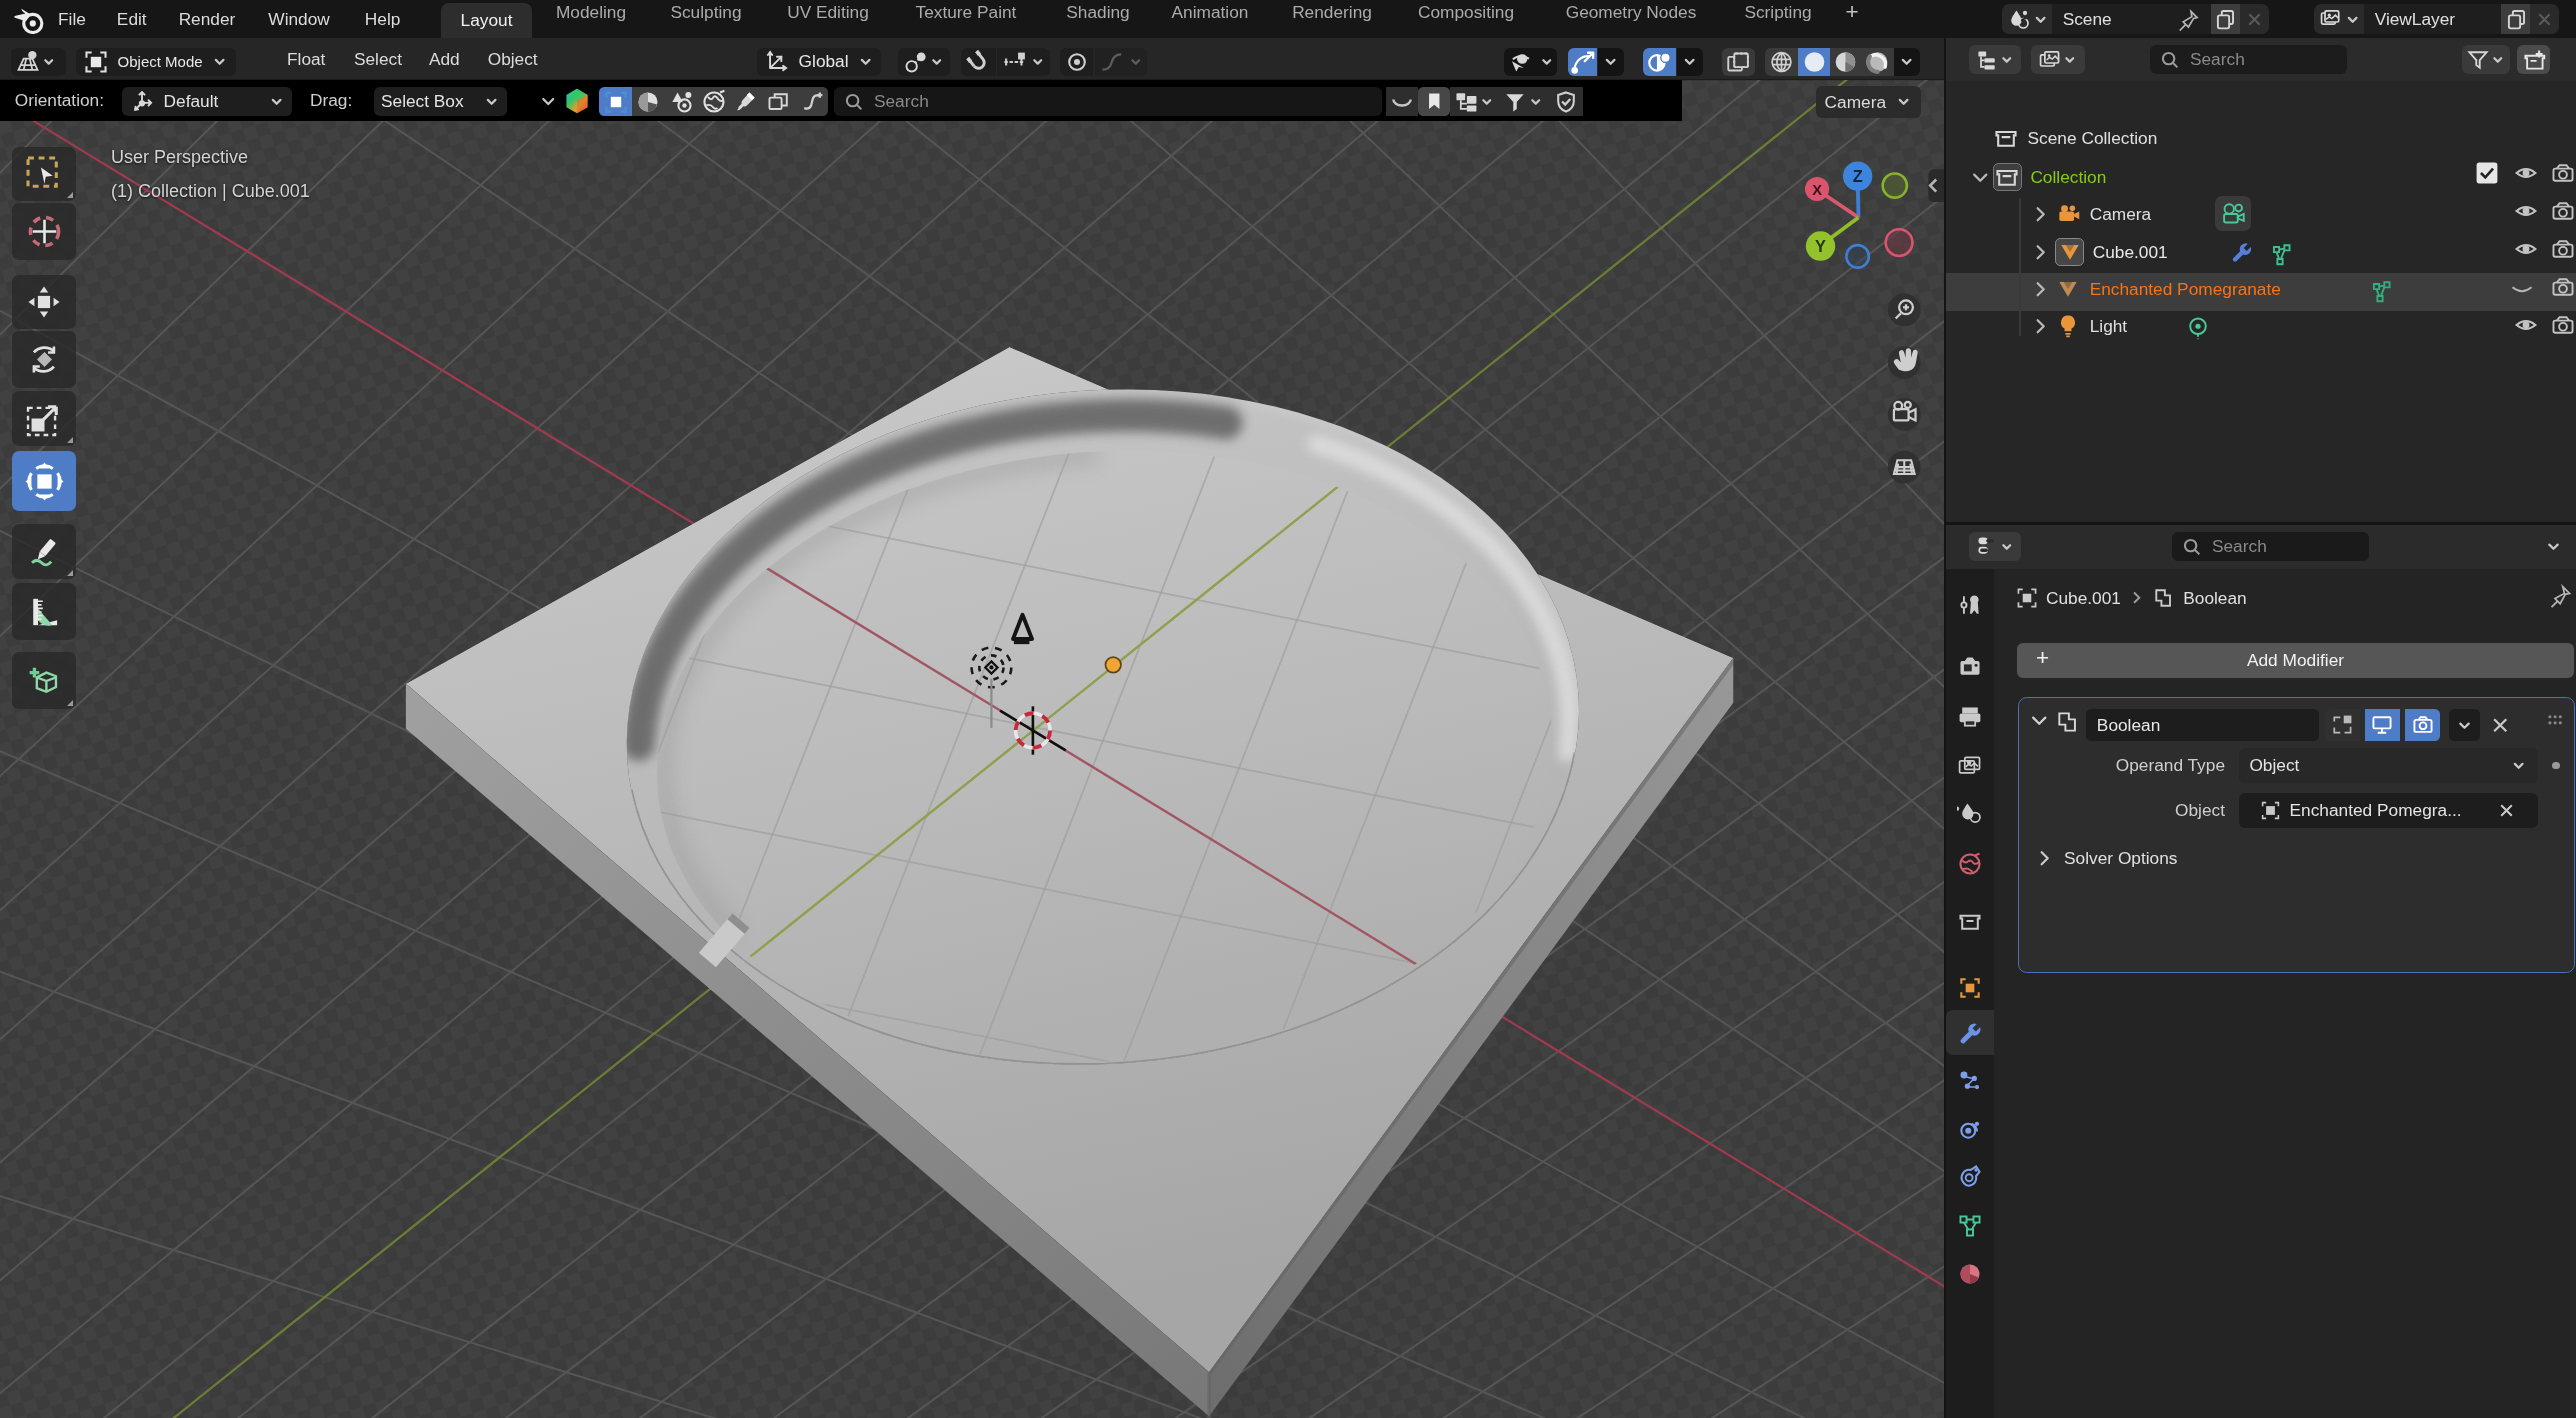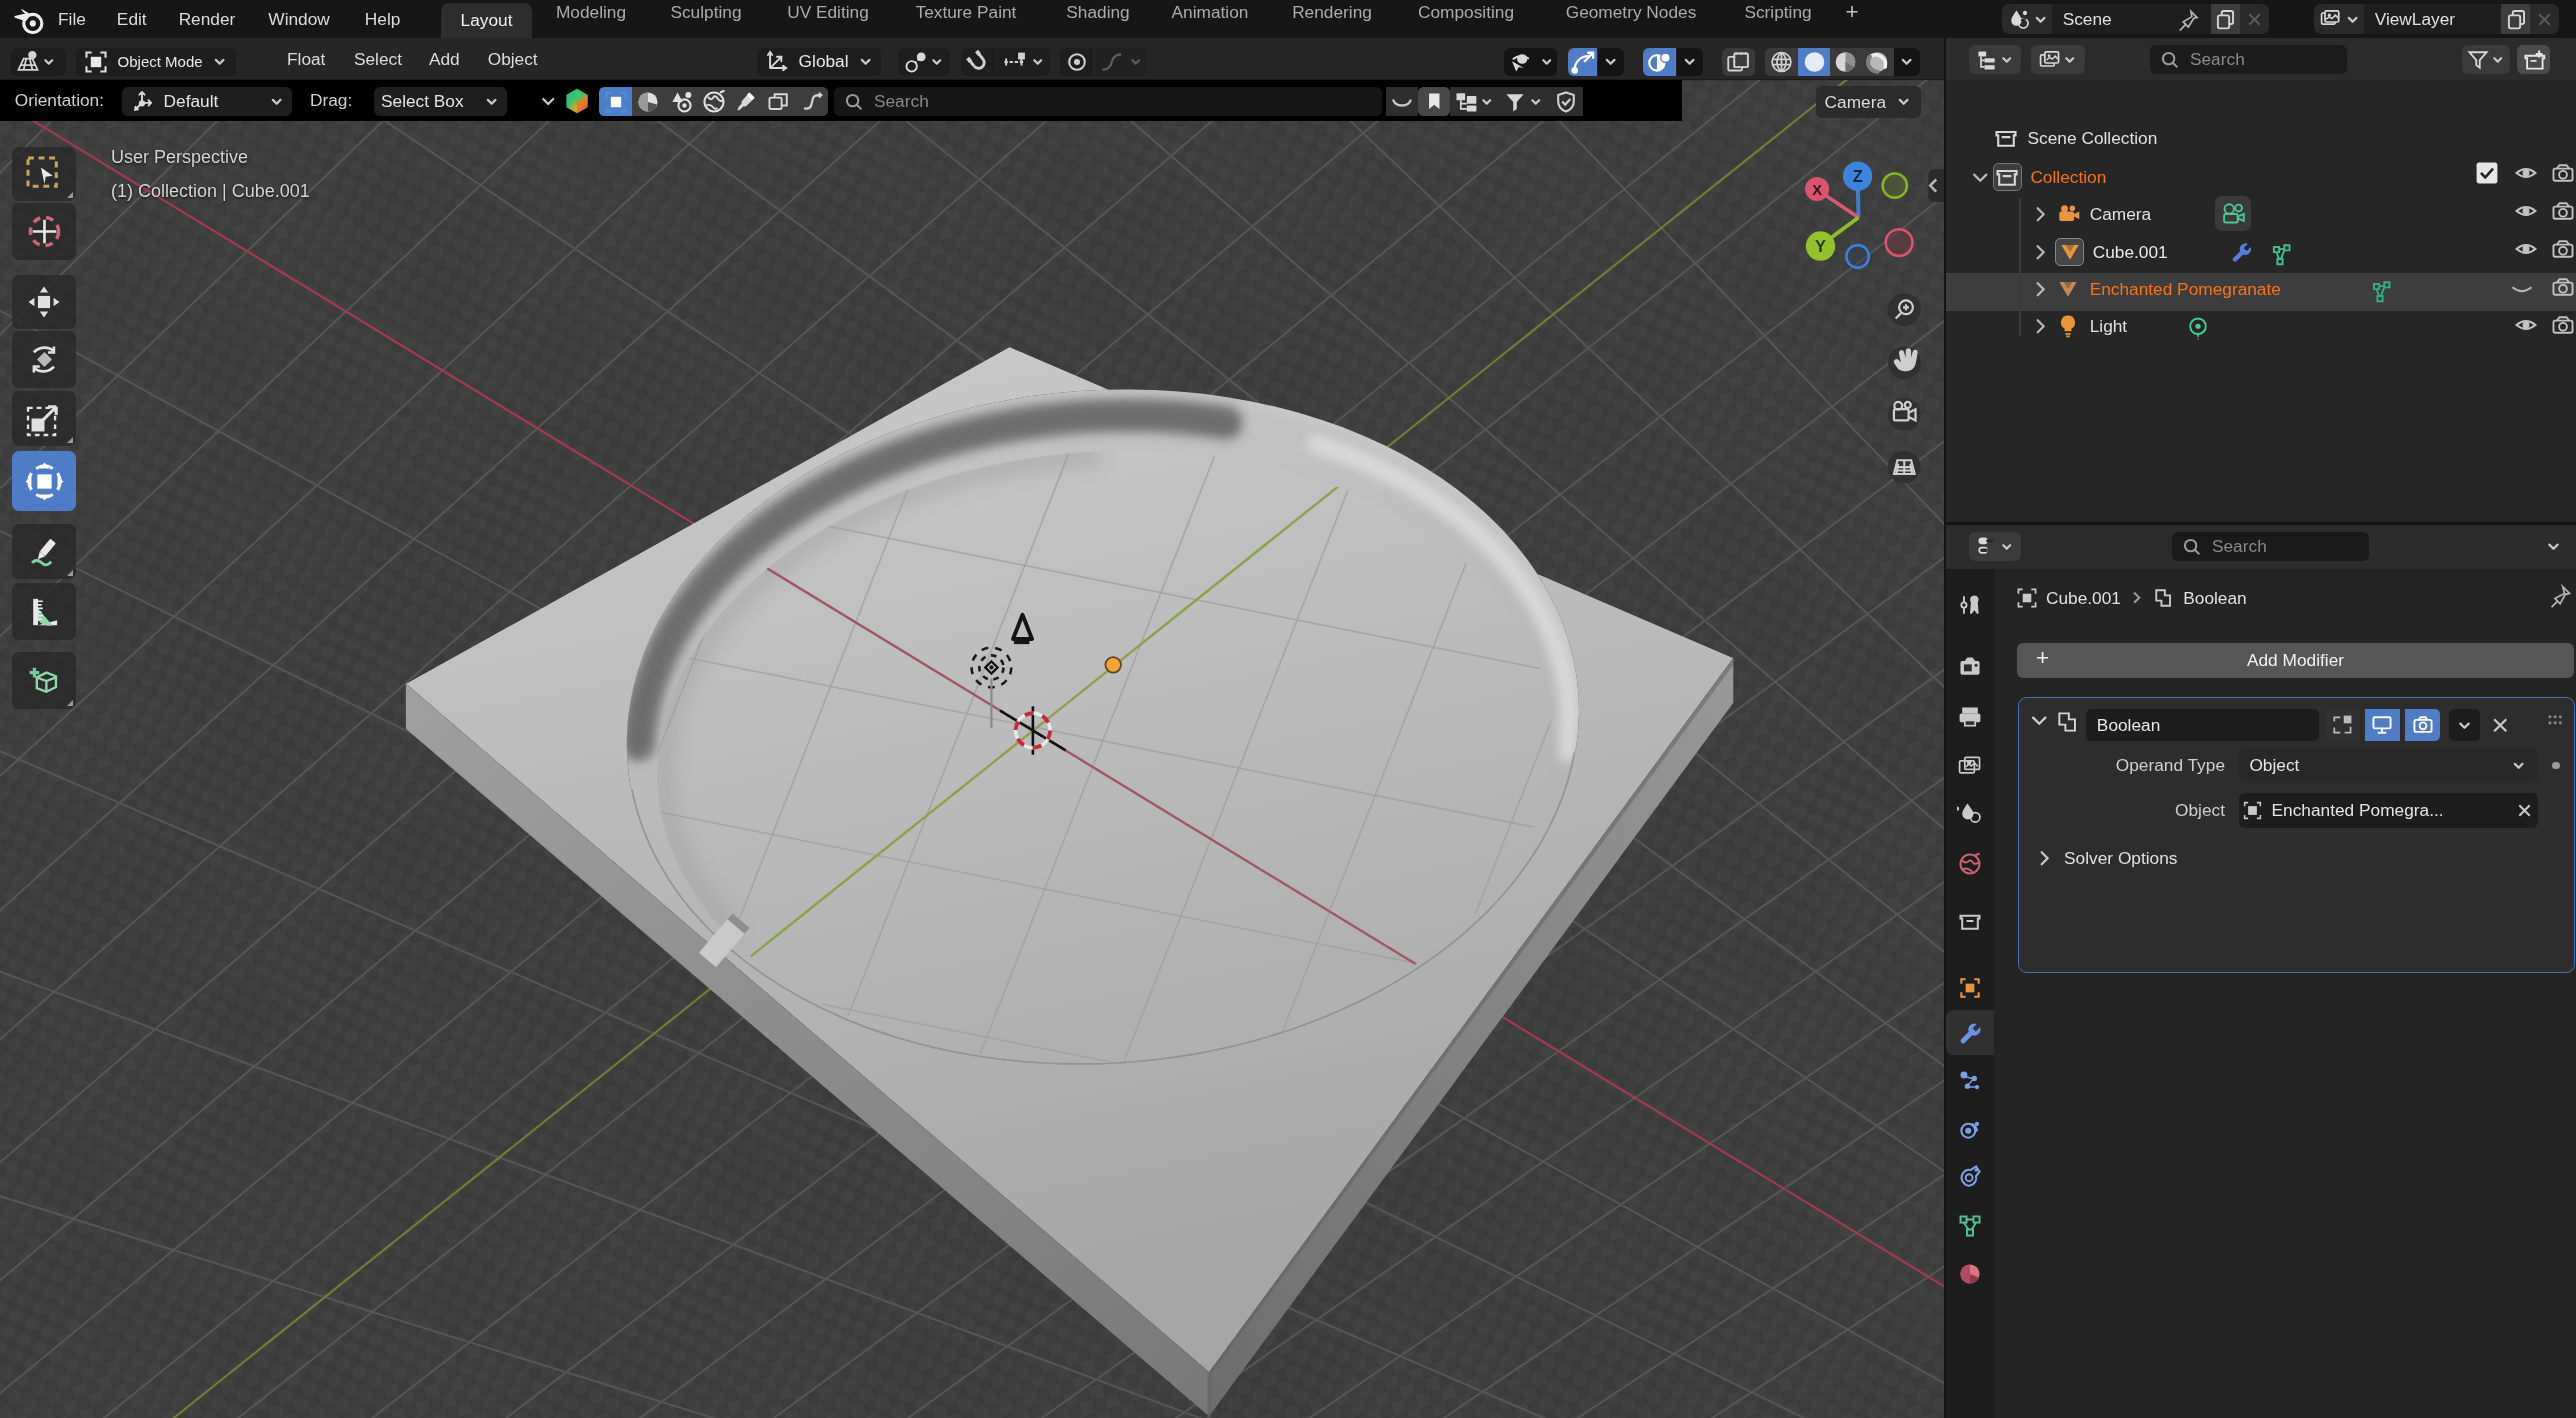--- a/index.html
+++ b/index.html
@@ -784,21 +784,21 @@
       </div>
  <div class="abs row" style="left:22.5px;top:82px;gap:1.7px">
         <svg width="22.5" height="22.5" viewBox="0 0 26 26" style="">
           <path d="M6 10 l7 7 7-7" stroke="#b9b9b9" stroke-width="2.6" fill="none" stroke-linecap="round" stroke-linejoin="round"></path>
         </svg>
         <span class="icbtn" style="background:#3f3f3f;border-radius:5.2px;width:29px;height:28px;border:0.9px solid #777">
           <svg width="26" height="26" viewBox="0 0 30 30" style="">
             <path d="M4 8 h22 v4 h-2 v12 h-18 v-12 h-2 Z M10 14 h10" stroke="#d8d8d8" stroke-width="2.4" fill="none"></path>
           </svg>
         </span>
-        <span style="color:#f97316;margin-left:7px">Collection</span>
+        <span style="color:#84cc16;margin-left:7px">Collection</span>
       </div>
  <div class="abs row" style="left:83px;top:120px;gap:3.5px">
         <svg width="22.5" height="22.5" viewBox="0 0 26 26" style="">
           <path d="M10 6 l7 7 -7 7" stroke="#b9b9b9" stroke-width="2.6" fill="none" stroke-linecap="round" stroke-linejoin="round"></path>
         </svg>
         <svg width="26" height="26" viewBox="0 0 30 30" style="">
           <g fill="#e8953c">
             <circle cx="11" cy="9" r="4"></circle>
             <circle cx="20" cy="8.5" r="3.2"></circle>
             <rect x="5" y="12" width="17" height="11" rx="2"></rect>
@@ -1154,21 +1154,21 @@
           <svg width="17.3" height="17.3" viewBox="0 0 20 20" style="">
             <path d="M5.6000000000000005 8.0 l4.4 4.4 4.4-4.4" stroke="#c8c8c8" stroke-width="2.6" fill="none" stroke-linecap="round" stroke-linejoin="round"></path>
           </svg>
         </div>
   <span style="width:22.5px;display:flex;justify-content:flex-end">
           <span style="width:7.8px;height:7.8px;border-radius:50%;background:#9a9a9a"></span>
         </span>
  </div>
  <div class="row" style="margin:10.4px 14px 0 14px;height:35px">
   <span style="width:206px;text-align:right;padding-right:14px;color:#cfcfcf">Object</span>
-  <div class="row" style="flex:1;height:35px;background:#1d1d1d;border-radius:6px;padding:0 3px">
+  <div class="row" style="flex:1;height:35px;background:#1d1d1d;border-radius:6px;padding:0 21px">
    <svg width="21" height="21" viewBox="0 0 24 24" style="">
             <g stroke="#c9c9c9" stroke-width="1.8" fill="none">
               <path d="M3 7 V3 h4 M17 3 h4 v4 M21 17 v4 h-4 M7 21 H3 v-4"></path>
             </g>
             <rect x="7" y="7" width="10" height="10" fill="#c9c9c9"></rect>
           </svg>
    <span style="color:#e4e4e4;margin-left:8.6px">Enchanted Pomegra...</span>
           <span style="flex:1"></span>
    <svg width="21" height="21" viewBox="0 0 24 24" style="">
             <path d="M6 6 L18 18 M18 6 L6 18" stroke="#c9c9c9" stroke-width="2.4"></path>

